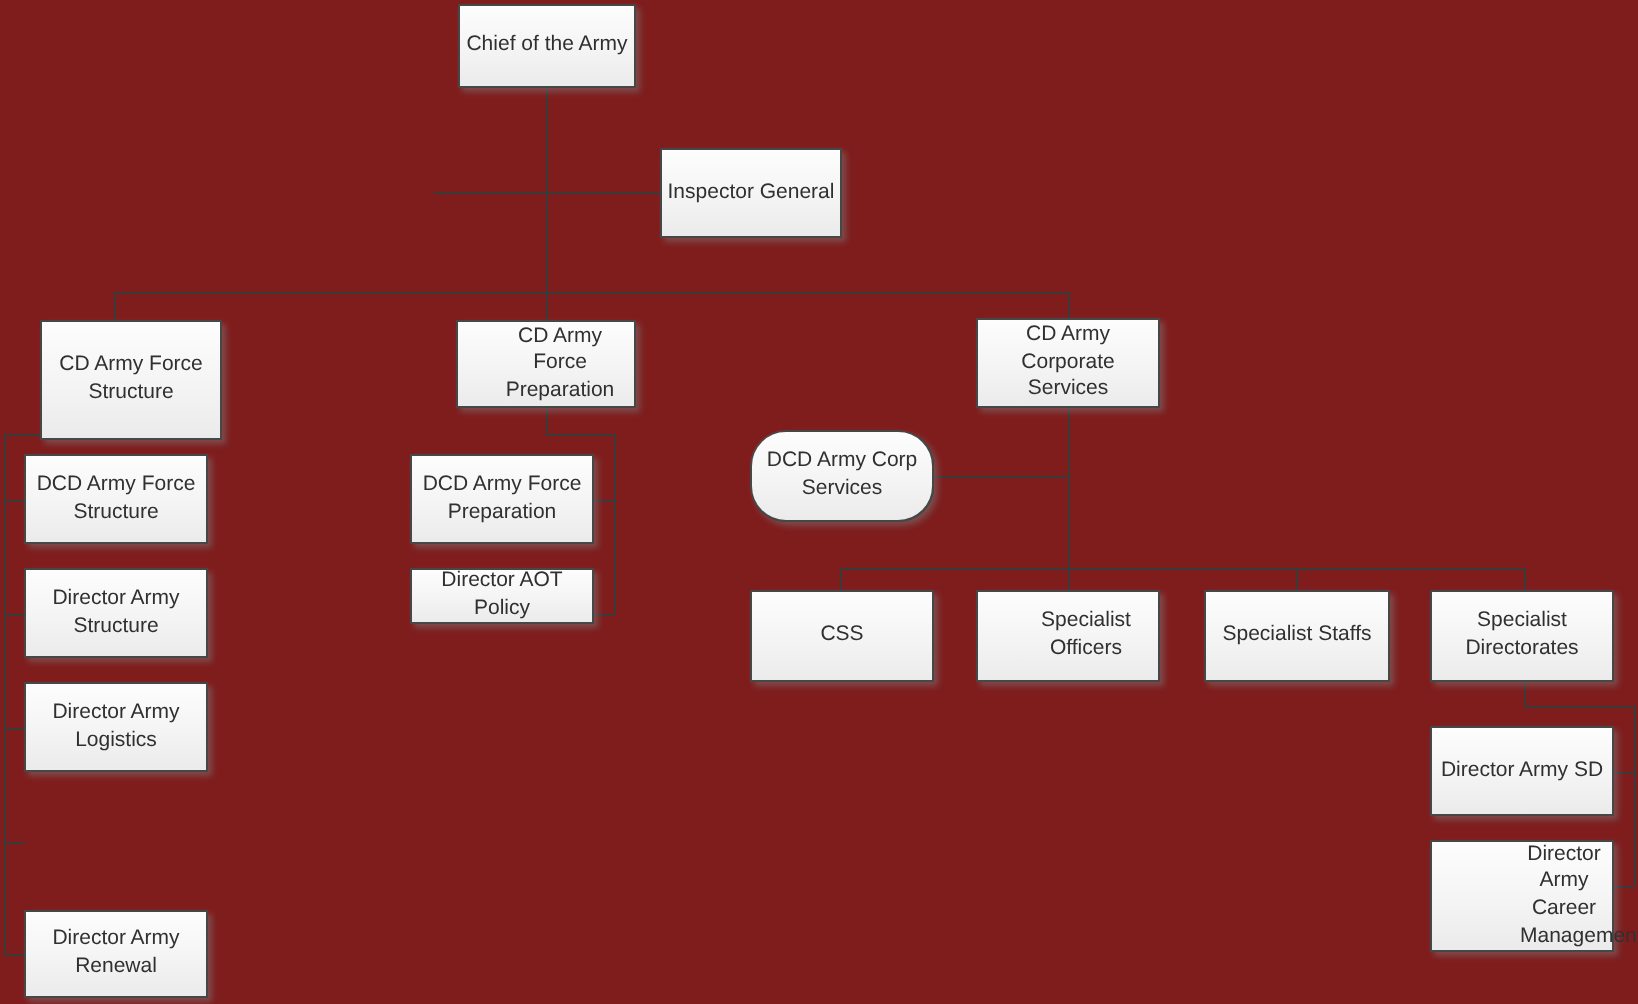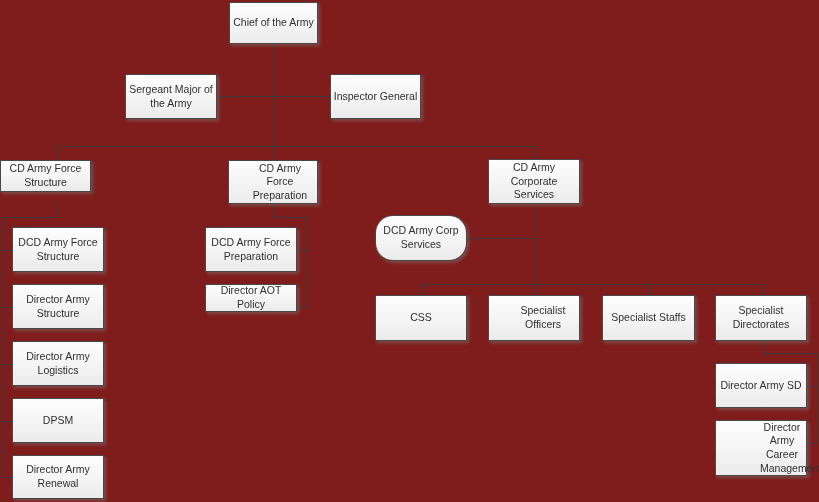--- a/index.html
+++ b/index.html
@@ -61,29 +61,26 @@
   <div class="vline" style="left:762px; top:341px; height:12px;"></div>
   <div class="hline" style="left:762px; top:353px; width:56px;"></div>
   <div class="vline" style="left:817px; top:353px; height:90px;"></div>
   <div class="hline" style="left:807px; top:386px; width:10px;"></div>
   <div class="hline" style="left:807px; top:443px; width:10px;"></div>
 
   <div class="node" style="left:229px; top:2px; width:89px; height:42px;">
     <span class="lbl">Chief of the Army</span>
   </div>
 
-  <div class="node" style="left:125px; top:74px; width:92px; height:45px;">
-    <span class="lbl">Sergeant Major of the Army</span>
-  </div>
 
   <div class="node" style="left:330px; top:74px; width:91px; height:45px;">
     <span class="lbl">Inspector General</span>
   </div>
 
-  <div class="node" style="left:0; top:160px; width:91px; height:32px;">
+  <div class="node" style="left:20px; top:160px; width:91px; height:60px;">
     <span class="lbl">CD Army Force Structure</span>
   </div>
 
   <div class="node" style="left:228px; top:160px; width:90px; height:44px;padding-left:16px;">
     <span class="lbl">CD Army Force Preparation</span>
   </div>
 
   <div class="node" style="left:488px; top:159px; width:92px; height:45px;">
     <span class="lbl">CD Army Corporate Services</span>
   </div>
@@ -93,23 +90,20 @@
   </div>
 
   <div class="node" style="left:12px; top:284px; width:92px; height:45px;">
     <span class="lbl">Director Army Structure</span>
   </div>
 
   <div class="node" style="left:12px; top:341px; width:92px; height:45px;">
     <span class="lbl">Director Army Logistics</span>
   </div>
 
-  <div class="node" style="left:12px; top:398px; width:92px; height:45px;">
-    <span class="lbl">DPSM</span>
-  </div>
 
   <div class="node" style="left:12px; top:455px; width:92px; height:44px;">
     <span class="lbl">Director Army Renewal</span>
   </div>
 
   <div class="node" style="left:205px; top:227px; width:92px; height:45px;">
     <span class="lbl">DCD Army Force Preparation</span>
   </div>
 
   <div class="node" style="left:205px; top:284px; width:92px; height:28px;justify-content:center;">

